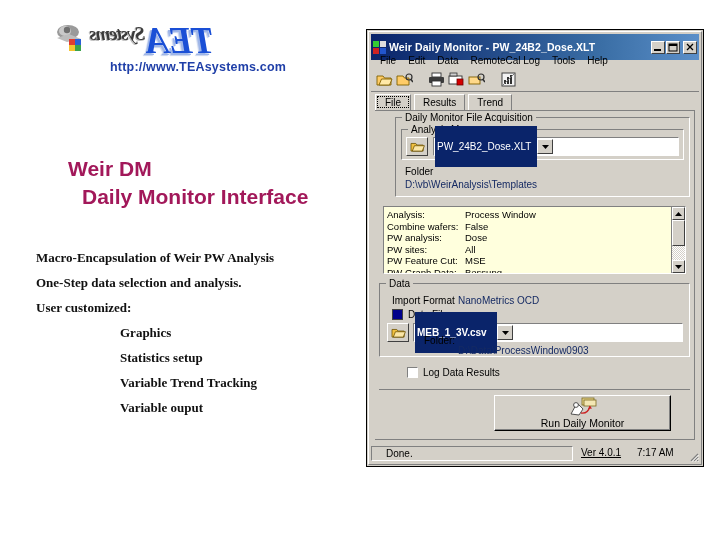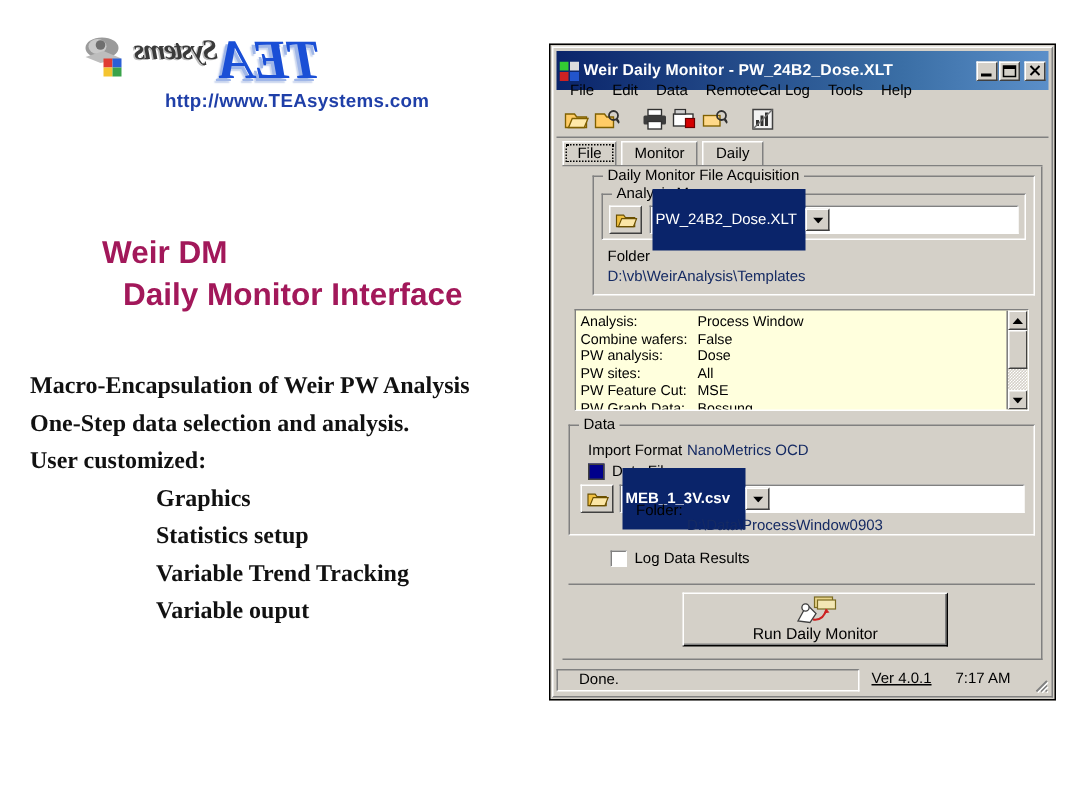--- a/index.html
+++ b/index.html
@@ -64,25 +64,25 @@
     font-family: "Liberation Sans", sans-serif;
     font-weight: bold;
     font-size: 21px;
     color: #a2185a;
     line-height: 28px;
   }
   .slide-title .line2 { display: block; margin-left: 14px; }
 
   .slide-body {
     position: absolute;
-    left: 20px; top: 245px;
+    left: 36px; top: 245px;
     width: 340px;
     font-family: "Liberation Serif", serif;
     font-weight: bold;
-    font-size: 16px;
+    font-size: 13px;
     color: #111111;
     line-height: 25px;
   }
   .slide-body .indent { display: block; margin-left: 84px; }
 
   
   .win {
     position: absolute;
     left: 366px; top: 29px;
     width: 338px; height: 438px;
@@ -352,21 +352,21 @@
   .runbtn {
     position: absolute;
     background: #d4d0c8;
     border-top: 1px solid #ffffff;
     border-left: 1px solid #ffffff;
     border-right: 1px solid #000000;
     border-bottom: 1px solid #000000;
     box-shadow: inset -1px -1px 0 #808080;
     box-sizing: border-box;
     display: flex; flex-direction: column;
-    align-items: center; justify-content: center;
+    align-items: center; justify-content: center; margin-left: 39px;
   }
   .runbtn-label { font-size: 10.5px; color: #000; margin-top: 1px; }
 
   .statusbar {
     position: absolute;
     left: 2px; right: 2px; bottom: 2px;
     height: 17px;
     display: flex; align-items: center;
     gap: 2px;
   }
@@ -494,22 +494,22 @@
           <rect x="2" y="2" width="13" height="13" fill="#f2f2f2" stroke="#404040" stroke-width="1"></rect>
           <rect x="4" y="9" width="2" height="4" fill="#303030"></rect>
           <rect x="7" y="6" width="2" height="7" fill="#303030"></rect>
           <rect x="10" y="4" width="2" height="9" fill="#303030"></rect>
           <path d="M2 15 L15 2" stroke="#707070" stroke-width="0.9"></path>
         </svg>
       </div>
 
       <div class="tabstrip">
         <div class="tab active">File</div>
-        <div class="tab">Monitor</div>
-        <div class="tab">Daily</div>
+        <div class="tab">Results</div>
+        <div class="tab">Trend</div>
       </div>
 
       <div class="tabpage">
 
         <div class="group" style="left:20px; top:6px; right:4px; height:80px;">
           <div class="group-label">Daily Monitor File Acquisition</div>
 
           <div class="group" style="left:5px; top:11px; right:5px; height:31px;">
             <div class="group-label">Analysis Macro</div>
             <div class="folder-btn" style="left:4px; top:7px;">

